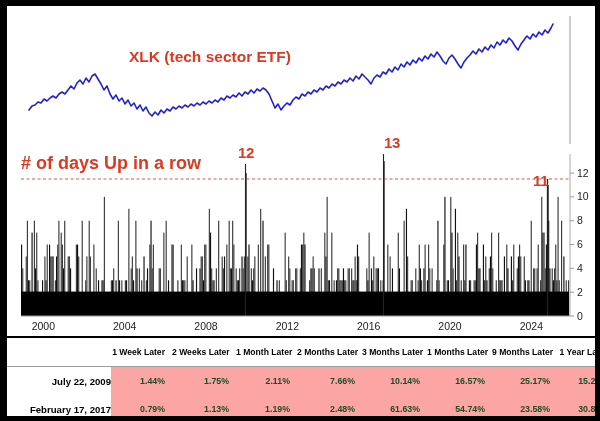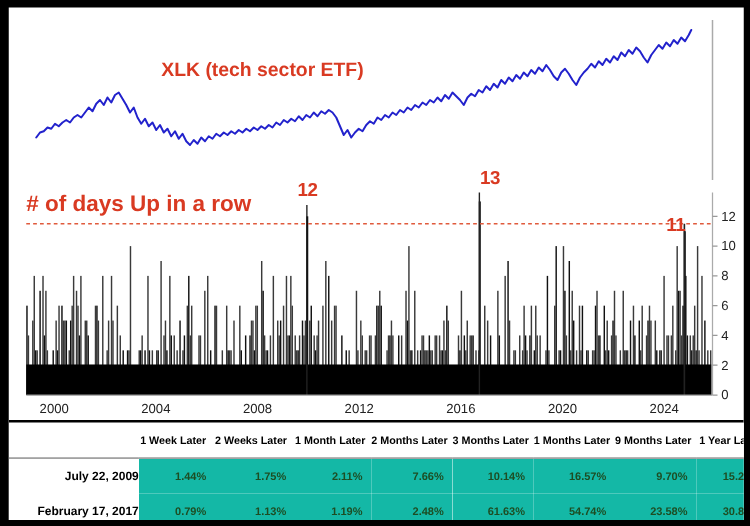--- a/index.html
+++ b/index.html
@@ -151,21 +151,21 @@
     text-align: right;
     padding-left: 7px;
     background: #ffffff;
   }
   td.val {
     text-align: right;
     padding-right: 7px;
     font-size: 8.8px;
     font-weight: bold;
     color: #1d4d23;
-    background: #14b8a6;
+    background: #fca5a5;
   }
   td.val.empty {
     background: #ffffff;
   }
 </style>
 </head>
 <body>
 
 <div id="page">
   <div id="inner">
@@ -730,21 +730,21 @@
         </thead>
         <tbody id="tbody">
             <tr>
               <td class="datelabel">July 22, 2009</td>
               <td class="val">1.44%</td>
               <td class="val">1.75%</td>
               <td class="val">2.11%</td>
               <td class="val">7.66%</td>
               <td class="val">10.14%</td>
               <td class="val">16.57%</td>
-              <td class="val">9.70%</td>
+              <td class="val">25.17%</td>
               <td class="val">15.26%</td>
             </tr>
             <tr>
               <td class="datelabel">February 17, 2017</td>
               <td class="val">0.79%</td>
               <td class="val">1.13%</td>
               <td class="val">1.19%</td>
               <td class="val">2.48%</td>
               <td class="val">61.63%</td>
               <td class="val">54.74%</td>

